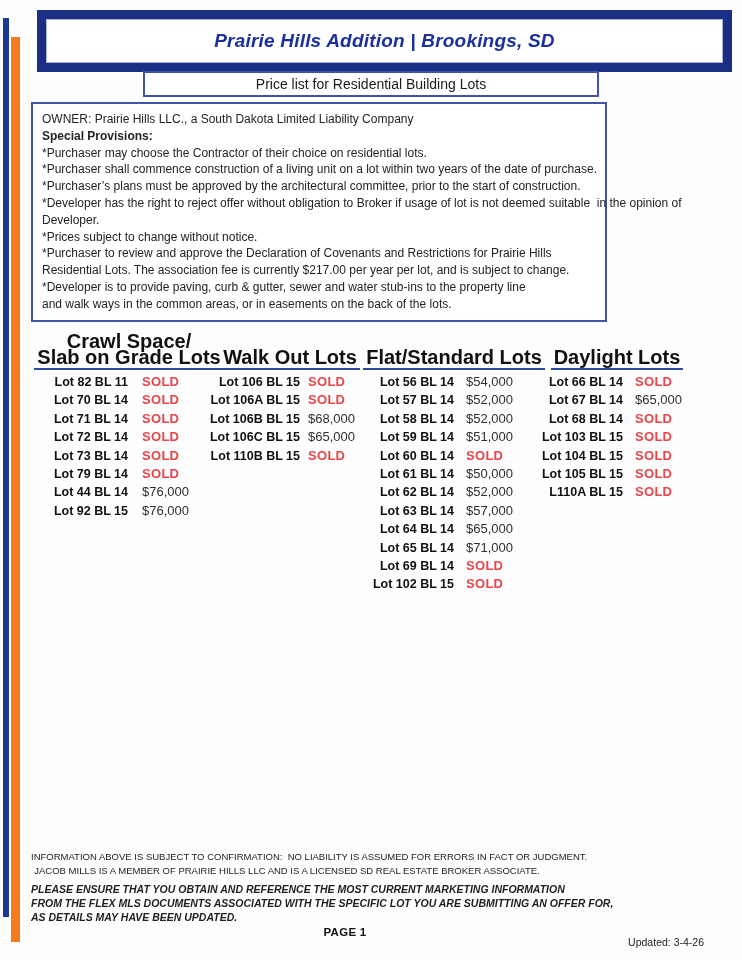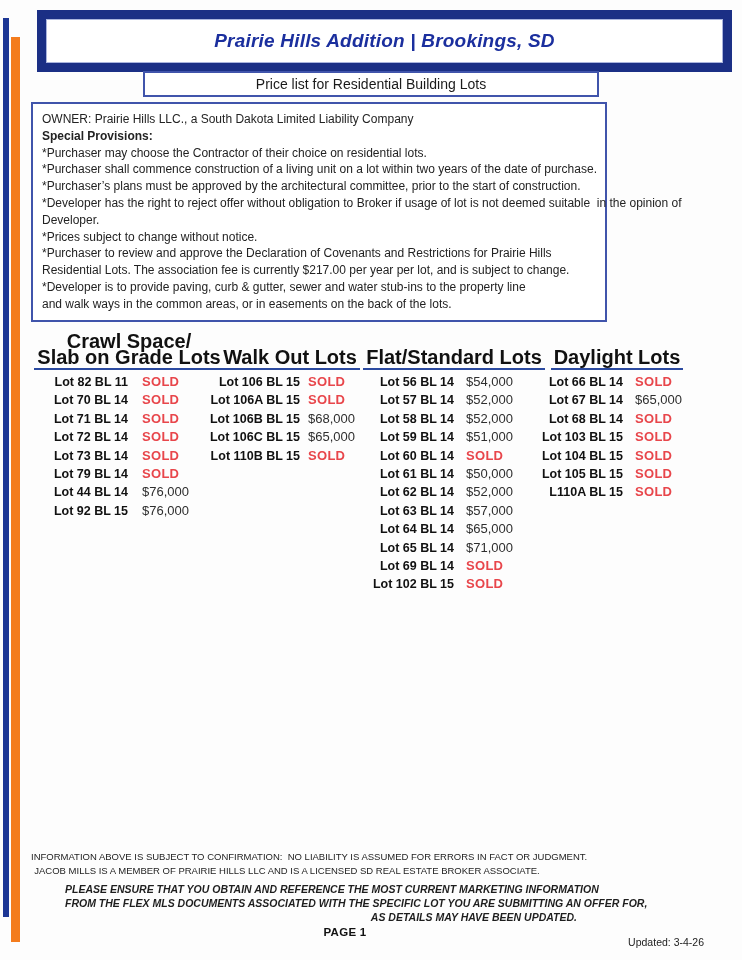--- a/index.html
+++ b/index.html
@@ -65,21 +65,21 @@
   .lot-value{font-size:13px;white-space:nowrap;}
   .lot-value.price{color:#2e2e2e;font-weight:normal;}
   .lot-value.sold{color:#e8464b;font-weight:bold;letter-spacing:.3px;}
 
   
   .footer-disclaimer{
     position:absolute;left:31px;top:850px;width:512px;text-align:center;
   }
   .disc-line{font-size:9.5px;line-height:14px;color:#222;white-space:pre;}
   .footer-notice{
-    position:absolute;left:31px;top:882px;width:512px;text-align:right;margin-left:34px;
+    position:absolute;left:31px;top:882px;width:512px;text-align:left;
   }
   .notice-line{font-size:10.5px;line-height:14.2px;font-style:italic;font-weight:600;color:#1e1e1e;white-space:pre;}
   .page-label{
     position:absolute;left:0;top:926px;width:690px;text-align:center;
     font-size:11.5px;font-weight:bold;letter-spacing:.3px;color:#111;
   }
   .updated-label{
     position:absolute;right:38px;top:936px;font-size:10.5px;color:#222;white-space:nowrap;
   }
 </style>

